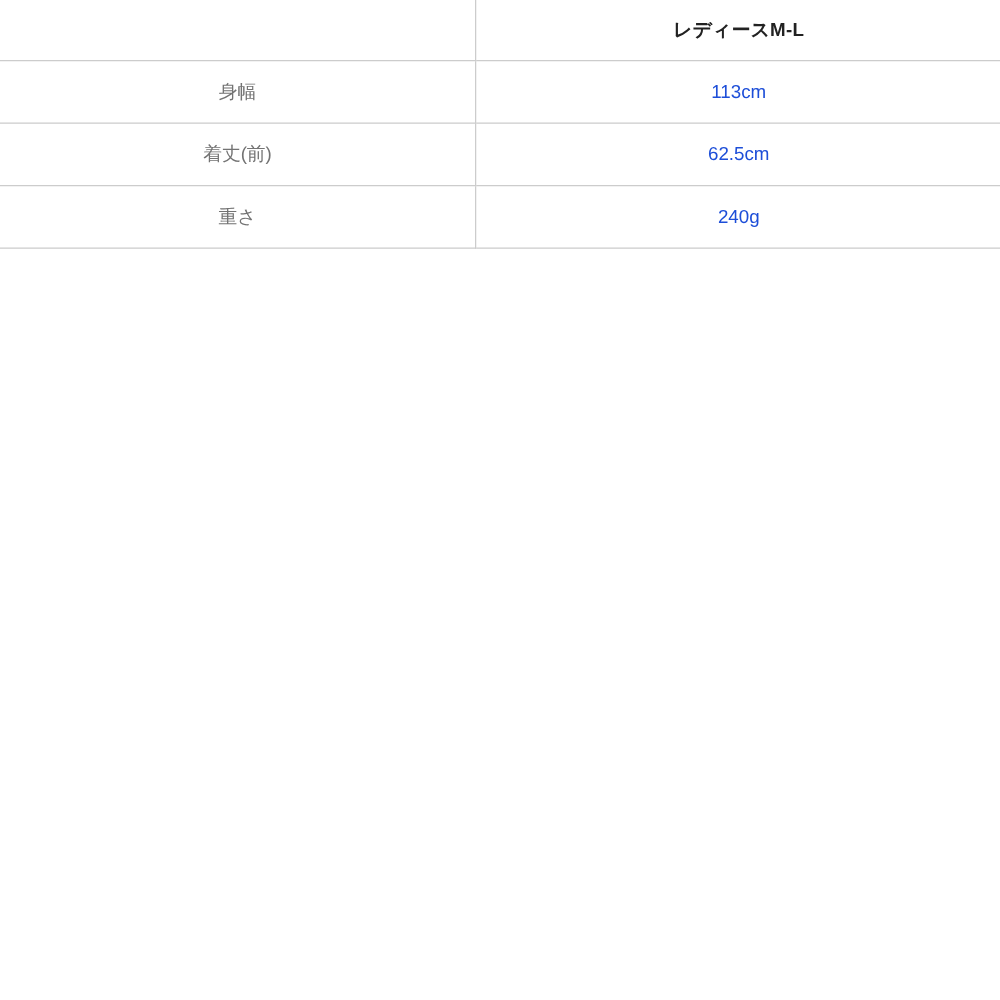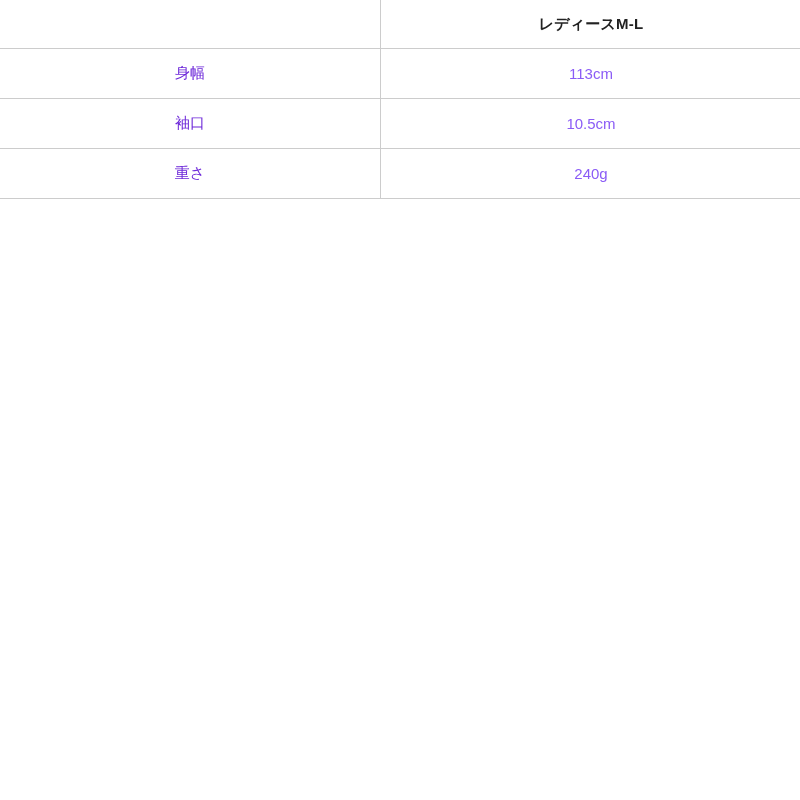--- a/index.html
+++ b/index.html
@@ -47,46 +47,46 @@
   .header-row th.col-value {
     font-weight: bold;
     font-size: 15px;
     letter-spacing: 0.2px;
   }
   .header-row th {
     height: 48px;
   }
   .label-cell {
     font-size: 15px;
-    color: #6d28d9;
+    color: #737373;
   }
   .value-cell {
     font-size: 15px;
-    color: #8b5cf6;
+    color: #1d4ed8;
   }
   .spacer {
     height: 358px;
   }
 </style>
 </head>
 <body>
 
 <table class="size-table">
   <tbody>
     <tr class="header-row">
       <th class="col-label"></th>
       <th class="col-value">レディースM-L</th>
     </tr>
     <tr>
       <td class="col-label label-cell">身幅</td>
       <td class="col-value value-cell">113cm</td>
     </tr>
     <tr>
-      <td class="col-label label-cell">袖口</td>
-      <td class="col-value value-cell">10.5cm</td>
+      <td class="col-label label-cell">着丈(前)</td>
+      <td class="col-value value-cell">62.5cm</td>
     </tr>
     <tr>
       <td class="col-label label-cell">重さ</td>
       <td class="col-value value-cell">240g</td>
     </tr>
   </tbody>
 </table>
 <div class="spacer"></div>
 
 </body></html>

